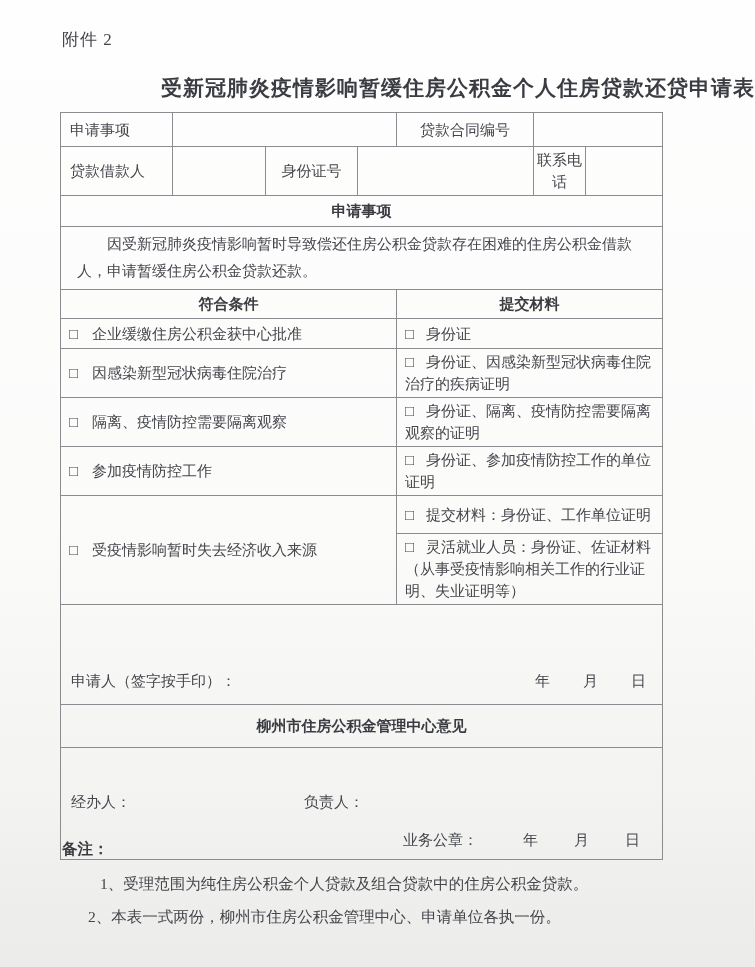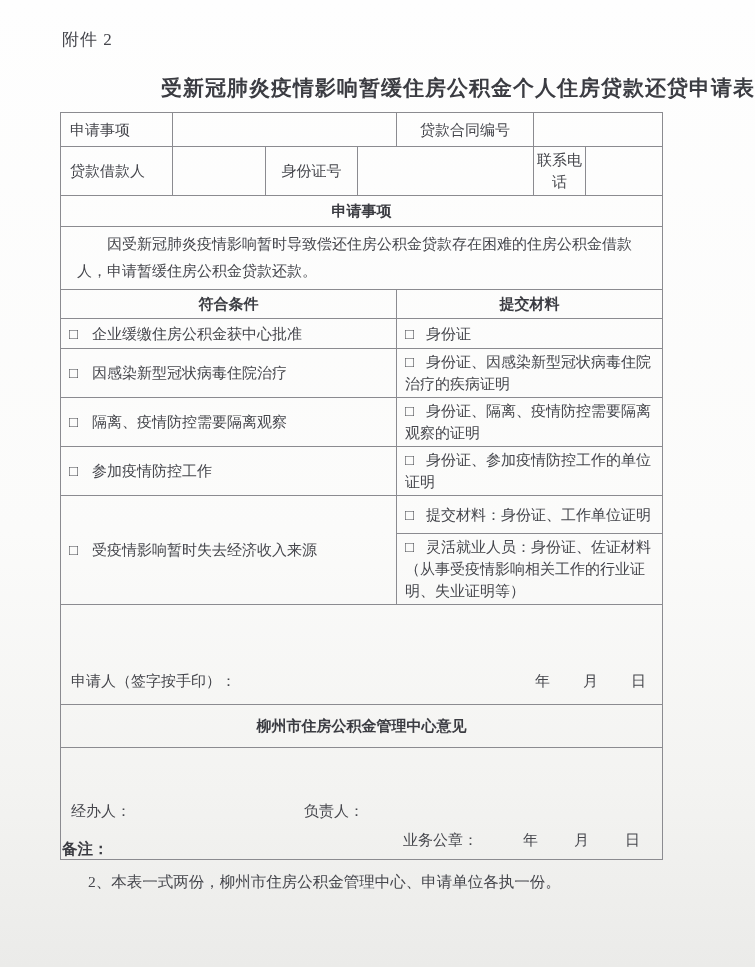--- a/index.html
+++ b/index.html
@@ -69,21 +69,21 @@
   .sig-line{
     display:flex;justify-content:space-between;align-items:flex-end;
     padding:0 16px 0 10px;
   }
   .date-group span{display:inline-block;}
   .date-group span + span{margin-left:33px;}
   .office-cell{vertical-align:bottom;padding:0 0 8px 0;}
   .staff-line{display:flex;}
   .staff-line .handler{margin-left:10px;}
   .staff-line .supervisor{margin-left:173px;}
-  .seal-line{display:flex;margin-top:7px;}
+  .seal-line{display:flex;margin-top:16px;}
   .seal-line .seal{margin-left:342px;}
   .seal-line .date-group{margin-left:45px;}
   .seal-line .date-group span + span{margin-left:36px;}
   .notes{
     position:absolute;left:62px;top:839px;right:40px;
     font-size:15.5px;color:var(--ink);
   }
   .notes-title{font-weight:bold;color:var(--ink-dark);}
   .note-1{margin-top:14px;margin-left:38px;}
   .note-2{margin-top:12px;margin-left:26px;}
@@ -203,16 +203,17 @@
               </span>
             </div>
           </div>
         </td>
       </tr>
     </tbody>
   </table>
 
   <div class="notes">
     <div class="notes-title">备注：</div>
+    <div class="note-1">1、受理范围为纯住房公积金个人贷款及组合贷款中的住房公积金贷款。</div>
     <div class="note-2">2、本表一式两份，柳州市住房公积金管理中心、申请单位各执一份。</div>
   </div>
 
 </div>
 
 </body></html>

